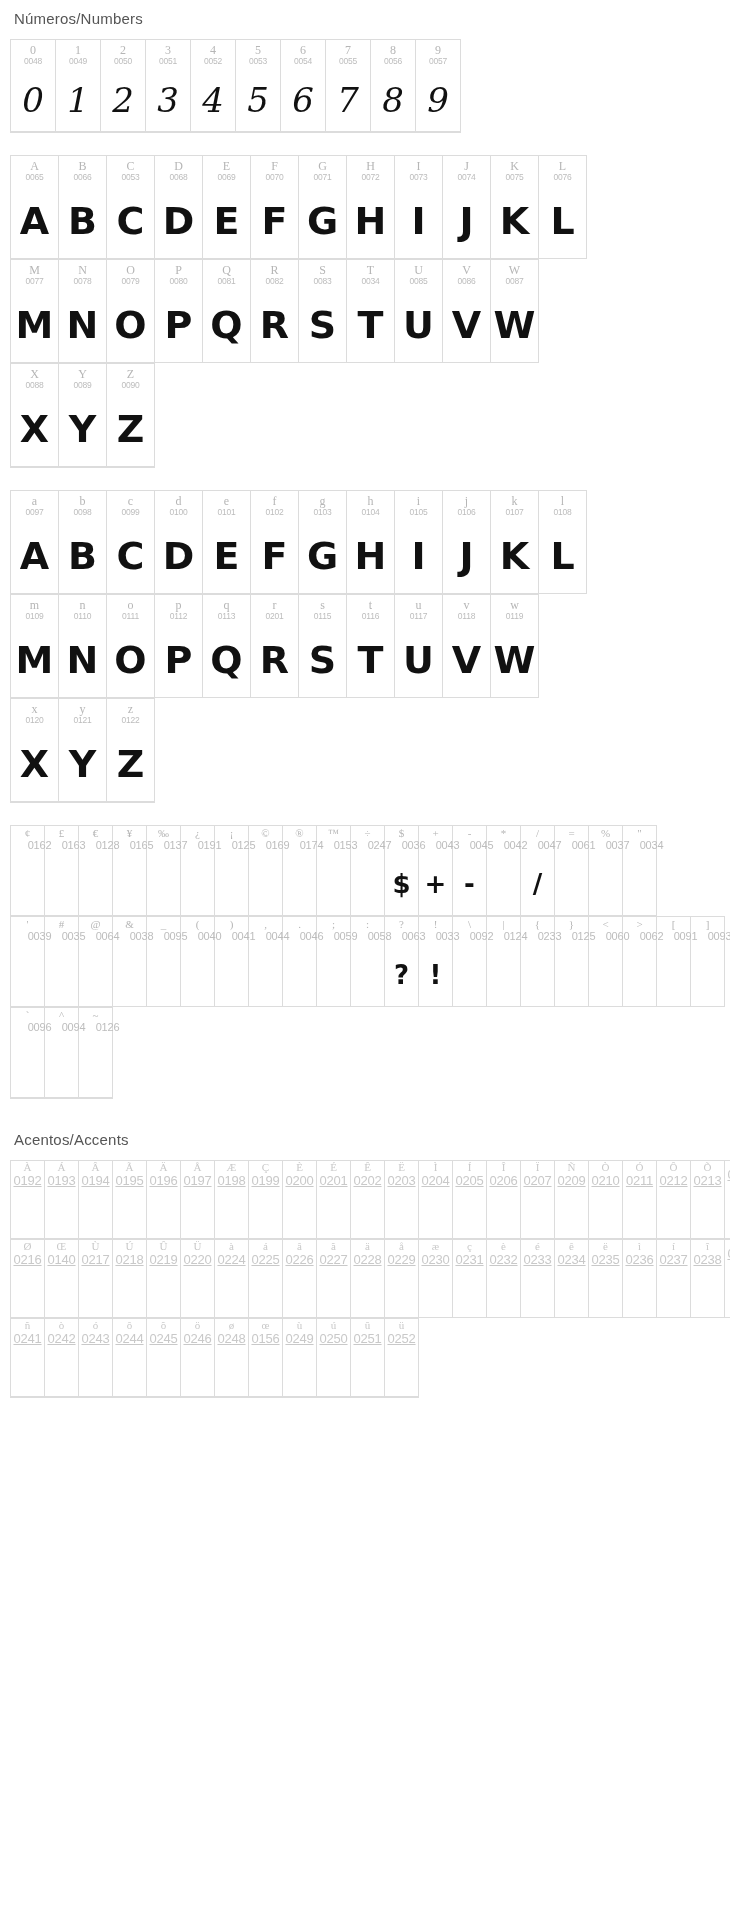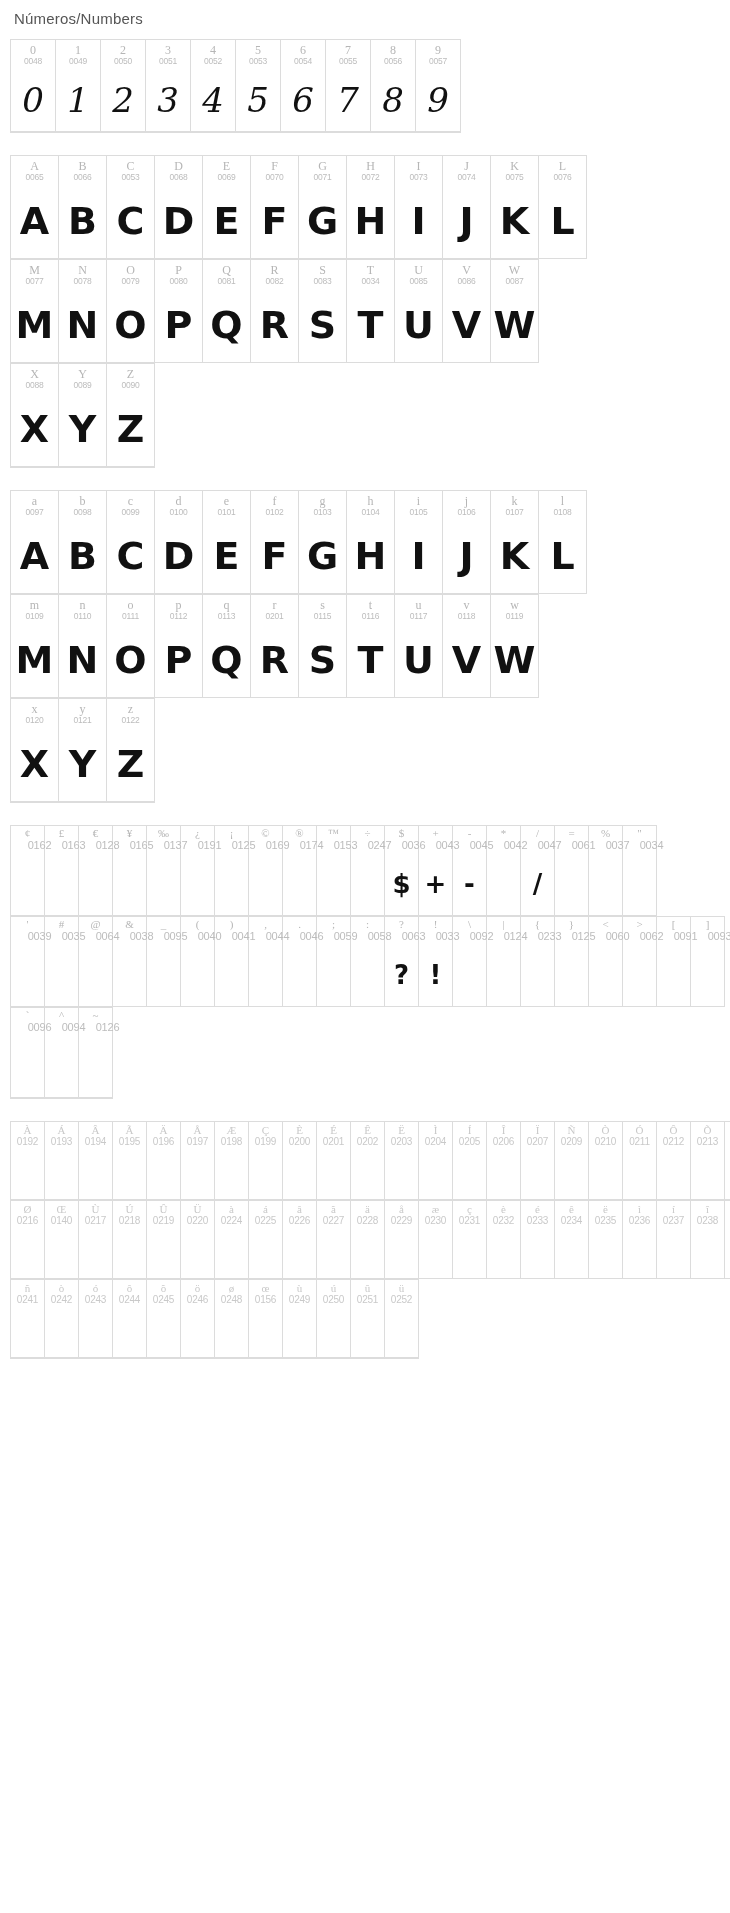--- a/index.html
+++ b/index.html
@@ -78,21 +78,21 @@
 
   .s-sym .cell{width:34px;height:90px;}
   .s-sym .head{height:26px;}
   .s-sym .cell .ch{font-size:11px;}
   .s-sym .cell .code{font-size:11px;margin-left:24px;}
   .s-sym .glyph{font-size:26px;font-weight:700;}
 
   .s-acc .cell{width:34px;height:78px;}
   .s-acc .head{height:26px;}
   .s-acc .cell .ch{font-size:11px;color:#c9c9c9;}
-  .s-acc .cell .code{font-size:10px;color:#c9c9c9;}
+  .s-acc .cell .code{font-size:13px;color:#c9c9c9;text-decoration:underline;}
   .s-acc .glyph{font-size:24px;font-weight:700;}
   .section-gap{height:22px;}
 </style>
 </head>
 <body>
 
 <div class="page" id="page">
     <div class="section s-num">
       <div class="section-title">Números/Numbers</div>
       <div class="grid-wrap">
@@ -863,20 +863,21 @@
               <div class="ch">~</div>
               <div class="code">0126</div>
             </div>
             <div class="glyph"></div>
           </div>
         </div>
       </div>
     </div>
     <div class="section-gap"></div>
     <div class="section s-acc">
+      <div class="section-title">Acentos/Accents</div>
       <div class="grid-wrap">
         <div class="row">
           <div class="cell">
             <div class="head">
               <div class="ch">À</div>
               <div class="code">0192</div>
             </div>
             <div class="glyph"></div>
           </div>
           <div class="cell">

